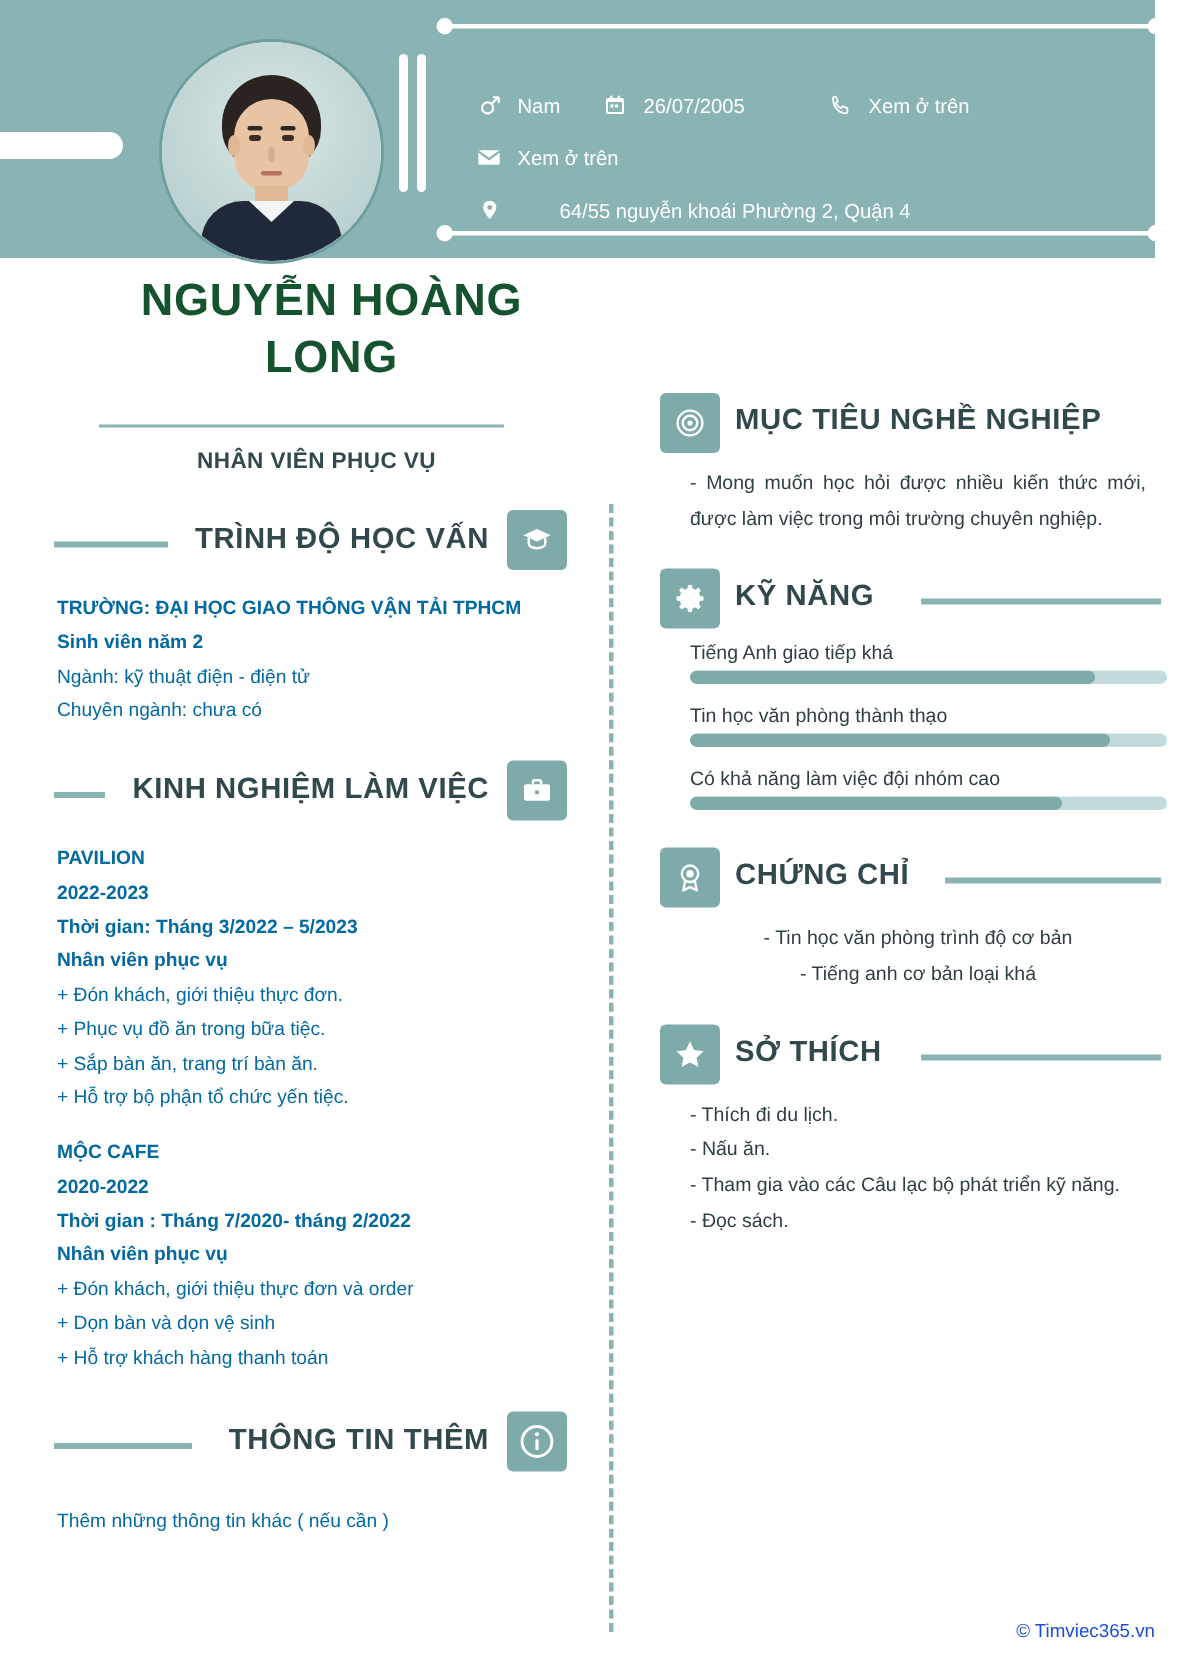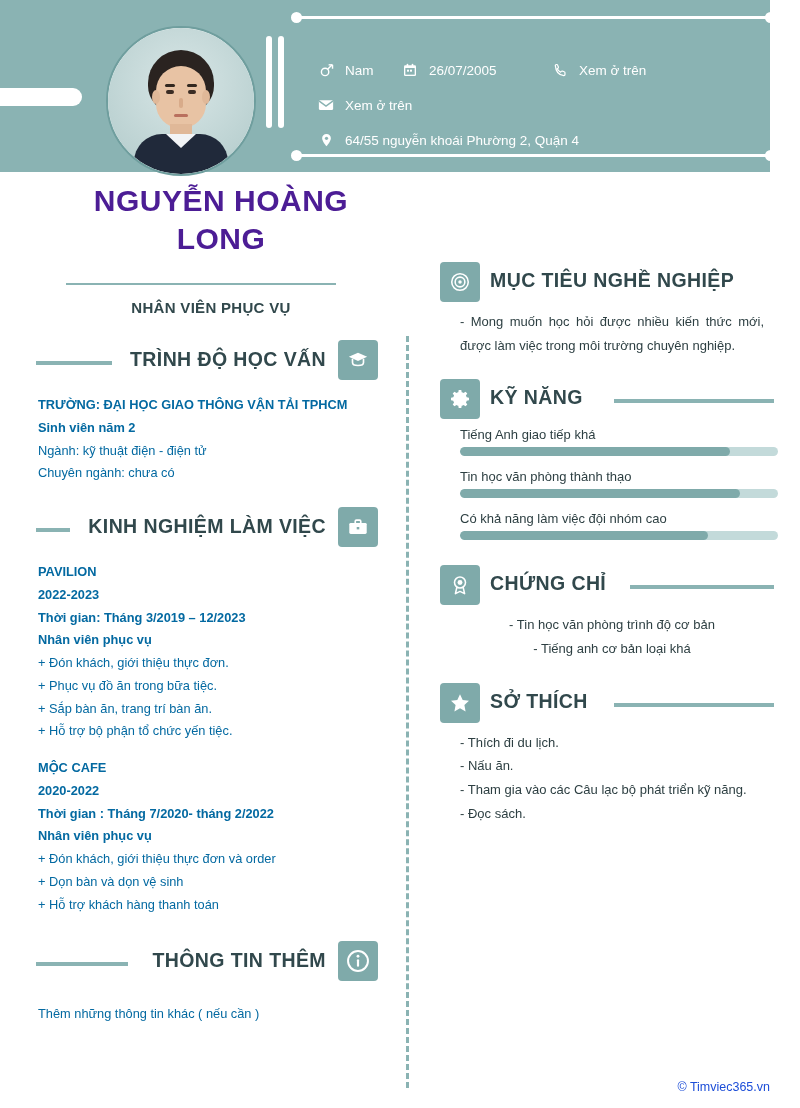--- a/index.html
+++ b/index.html
@@ -140,21 +140,21 @@
 
   
   .name-block {
     position: absolute;
     left: 36px; top: 182px;
     width: 360px;
   }
   .name-text {
     font-size: 30px;
     font-weight: bold;
-    color: #4c1d95;
+    color: #14532d;
     letter-spacing: 0.5px;
     line-height: 1.25;
     text-align: center;
     padding-left: 10px;
   }
   .name-rule {
     position: absolute;
     left: 66px; top: 283px;
     width: 270px; height: 2px;
     background: #8ab3b3;
@@ -369,21 +369,21 @@
   <div class="contact-item" style="left:316px; top:95px; position:absolute;">
     <span class="contact-icon icon-white">
       <svg width="18" height="18" viewBox="0 0 24 24">
           <rect x="2.5" y="5.5" width="19" height="13" rx="1.4" fill="#fff"></rect>
           <path d="M2.5 6.5 L12 13.5 L21.5 6.5" fill="none" stroke="#8ab3b3" stroke-width="2"></path>
         </svg>
     </span>
     <span>Xem ở trên</span>
   </div>
 
-  <div class="contact-item" style="left:316px; top:130px; position:absolute;">
+  <div class="contact-item" style="left:316px; top:130px; position:absolute;gap:28px;">
     <span class="contact-icon icon-white">
       <svg width="15" height="18" viewBox="0 0 24 24">
           <path d="M12 2.2c-4 0-7 3-7 6.9 0 5.1 7 12.7 7 12.7s7-7.6 7-12.7c0-3.9-3-6.9-7-6.9z" fill="#fff"></path>
           <circle cx="12" cy="9.2" r="2.6" fill="#8ab3b3"></circle>
         </svg>
     </span>
     <span>64/55 nguyễn khoái Phường 2, Quận 4</span>
   </div>
 
   <div class="name-block">
@@ -423,21 +423,21 @@
             <rect x="2.5" y="7.5" width="19" height="12" rx="1.6" fill="#fff"></rect>
             <path d="M9 7.5 V5.8 c0-.8.6-1.3 1.3-1.3h3.4c.7 0 1.3.5 1.3 1.3 V7.5" fill="none" stroke="#fff" stroke-width="1.8"></path>
             <rect x="10.6" y="12" width="2.8" height="2.6" fill="#7faaaa"></rect>
           </svg>
       </div>
     </div>
 
     <div class="body-left">
       <div class="bold">PAVILION</div>
       <div class="bold">2022-2023</div>
-      <div class="bold">Thời gian: Tháng 3/2019 – 12/2023</div>
+      <div class="bold">Thời gian: Tháng 3/2022 – 5/2023</div>
       <div class="bold">Nhân viên phục vụ</div>
       <div>+ Đón khách, giới thiệu thực đơn.</div>
       <div>+ Phục vụ đồ ăn trong bữa tiệc.</div>
       <div>+ Sắp bàn ăn, trang trí bàn ăn.</div>
       <div>+ Hỗ trợ bộ phận tổ chức yến tiệc.</div>
     </div>
 
     <div class="block-gap"></div>
 
     <div class="body-left">

